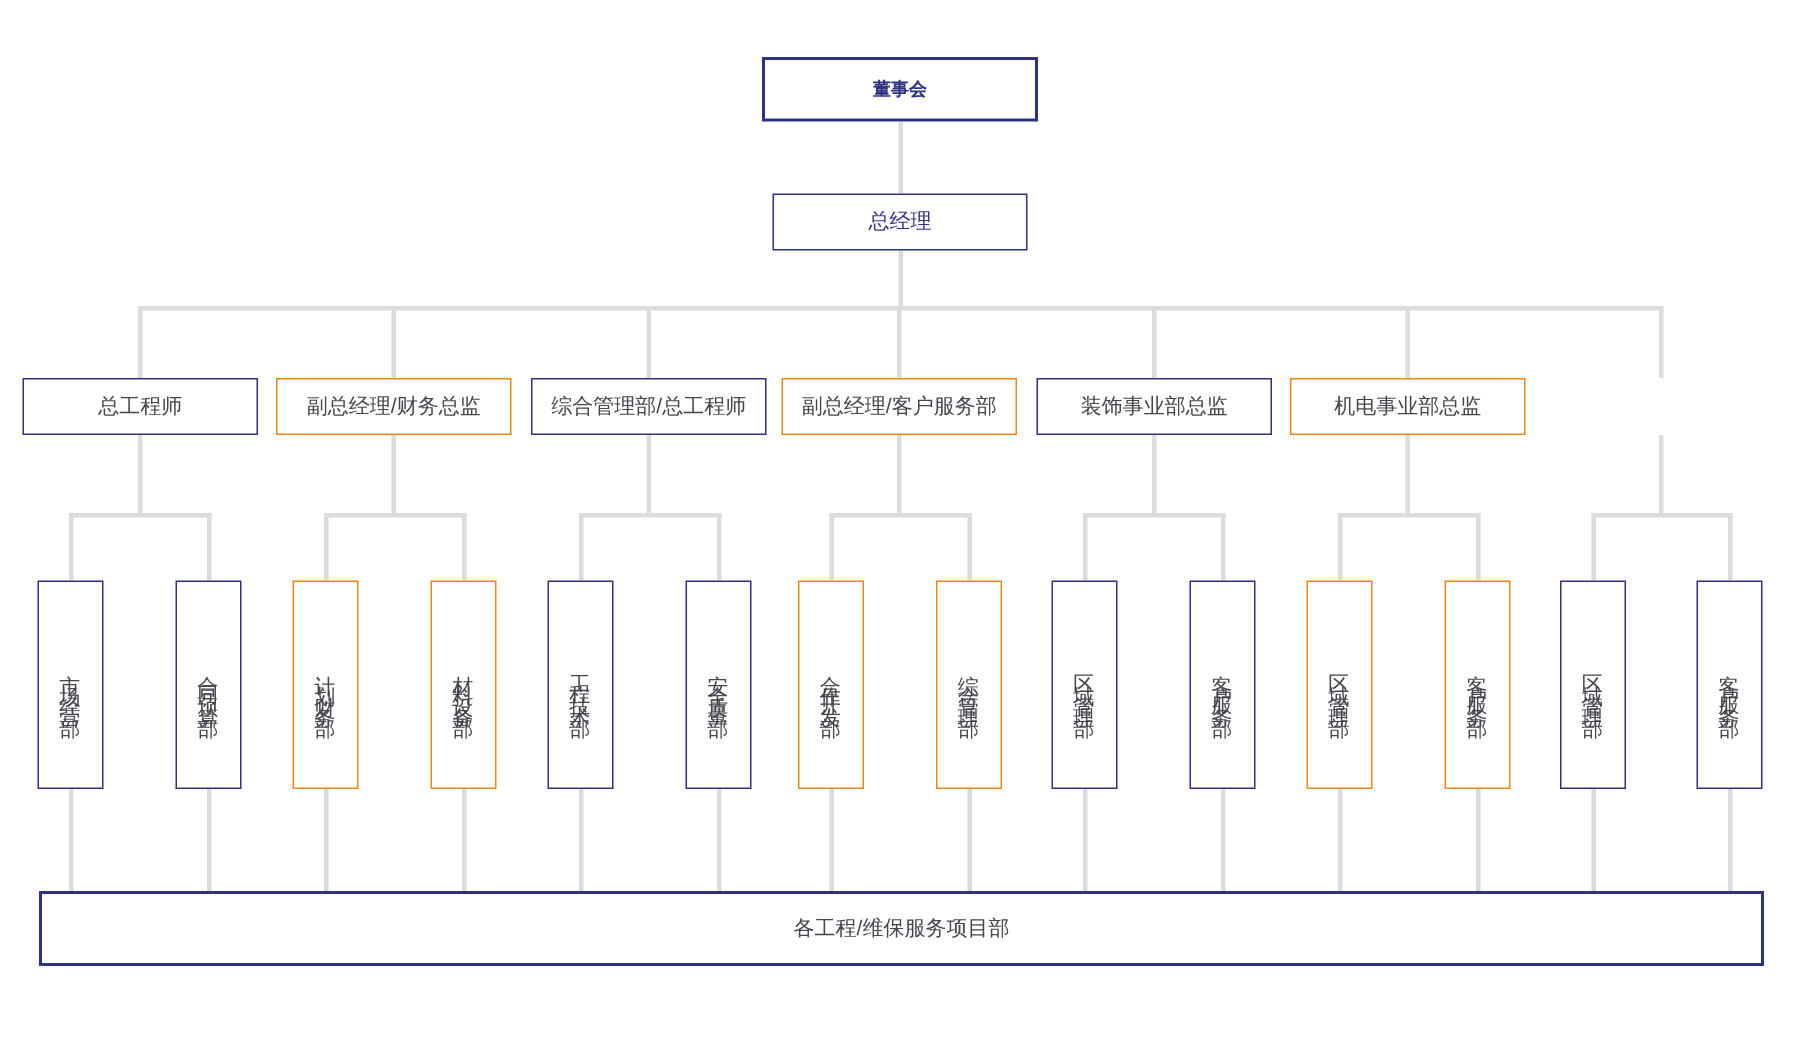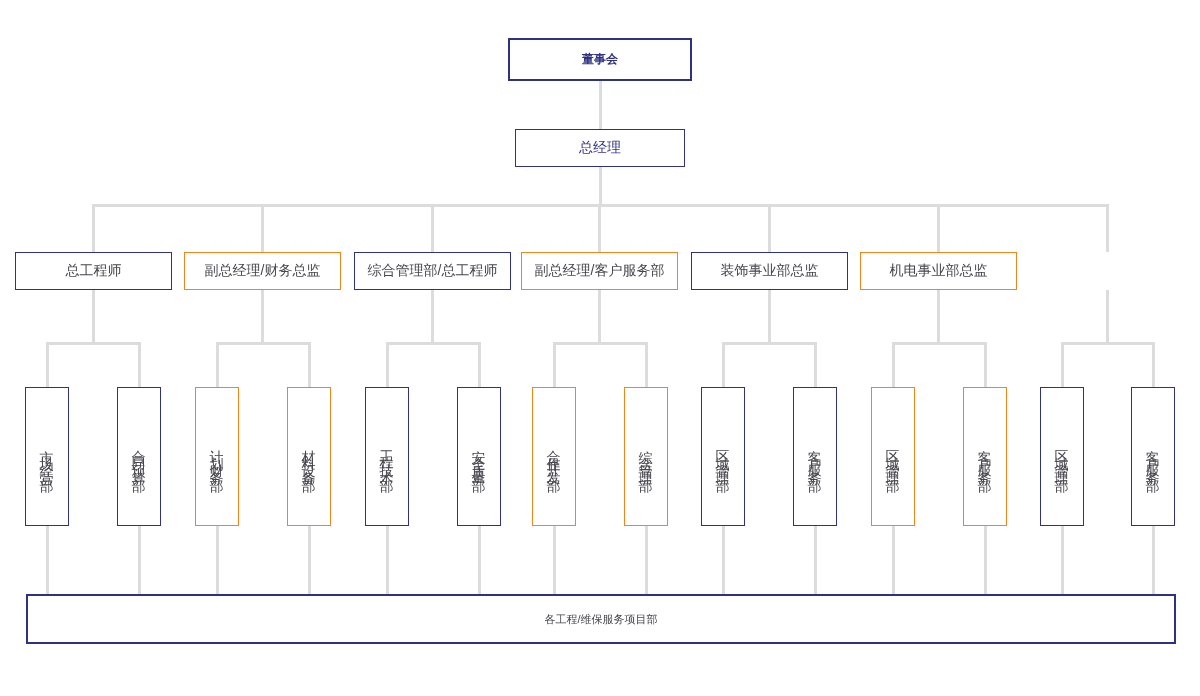--- a/index.html
+++ b/index.html
@@ -21,21 +21,21 @@
   }
   .gm{left:515px;top:129px;width:170px;height:38px;font-size:14px;color:#33338a;}
   .lvl3{top:252px;width:157px;height:38px;font-size:14px;color:#45454d;}
   .vbox{top:387px;width:44px;height:139px;font-size:14px;color:#45454d;}
   .vlbl{
     writing-mode:vertical-rl;text-orientation:upright;
     letter-spacing:7px;line-height:1;
   }
   .bottom{
     left:26px;top:594px;width:1150px;height:50px;
-    border-width:2px;font-size:11px;color:#45454d;
+    border-width:2px;font-size:14px;color:#45454d;
   }
 </style>
 </head>
 <body>
 
 <div class="stage">
 
   <div id="connectors">
       <div class="cline" style="left: 598.5px; top: 81px; width: 3px; height: 48px; background: rgb(220, 220, 220);"></div>
       <div class="cline" style="left: 598.5px; top: 167px; width: 3px; height: 40px; background: rgb(220, 220, 220);"></div>

